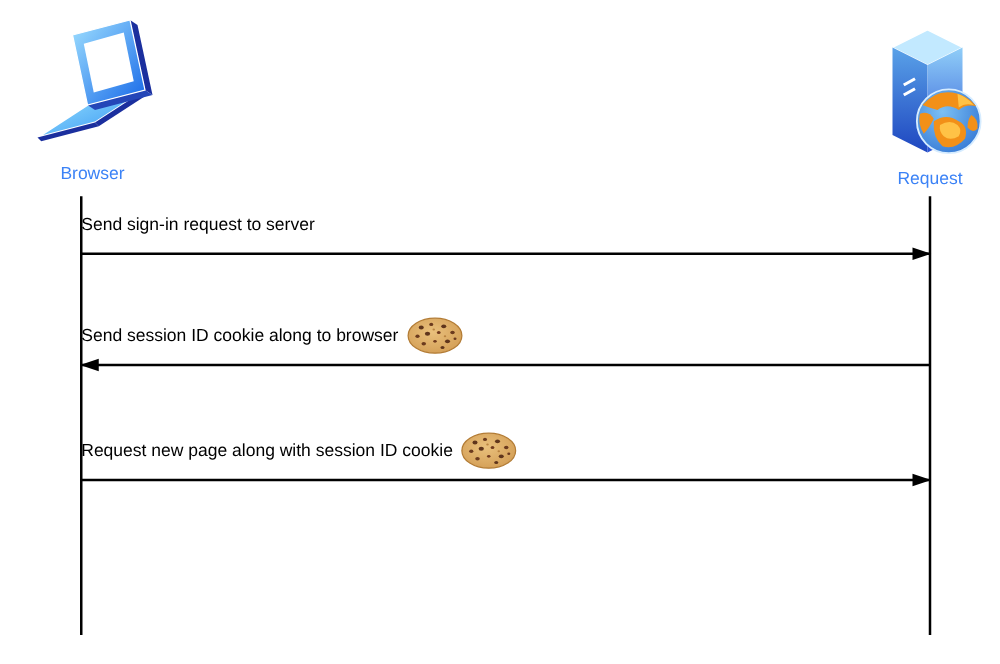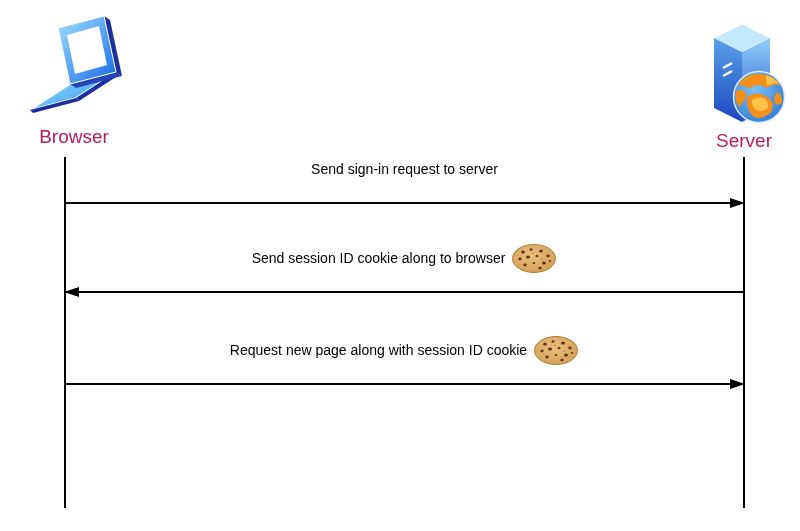--- a/index.html
+++ b/index.html
@@ -5,30 +5,30 @@
   html,body{margin:0;padding:0;background:#ffffff;}
   .canvas{
     position:relative;
     width:800px;height:531px;
     background:#ffffff;
     font-family:"Liberation Sans", sans-serif;
     color:#000;
     overflow:hidden;
   }
   .actor{position:absolute;text-align:center;}
-  .actor-label{font-size:19px;color:#be185d;margin-top:3px;line-height:16px;}
+  .actor-label{font-size:14px;color:#3b82f6;margin-top:3px;line-height:16px;}
   .lifeline{position:absolute;width:2px;background:#000;}
   .message{position:absolute;left:65px;width:679px;height:40px;}
   .msg-line{position:absolute;left:0;right:0;bottom:0;height:2px;background:#000;}
   .arrowhead{position:absolute;width:0;height:0;bottom:-4px;}
   .arrow-right{right:-1px;border-top:5px solid transparent;border-bottom:5px solid transparent;border-left:15px solid #000;}
   .arrow-left{left:-1px;border-top:5px solid transparent;border-bottom:5px solid transparent;border-right:15px solid #000;}
   .msg-label{
-    position:absolute;left:0;right:0;bottom:26px;
-    display:flex;justify-content:center;align-items:center;gap:6px;
+    position:absolute;left:0;right:0;bottom:16px;
+    display:flex;align-items:center;gap:6px;
     font-size:14px;line-height:17px;white-space:nowrap;
   }
   .cookie-svg{display:block;margin:-9px 0;}
 </style>
 </head>
 <body>
 
 <div class="canvas">
 
   <div class="actor" style="left:22px;top:12px;width:104px;">
@@ -84,21 +84,21 @@
       <path d="M23,56 L32,51 M23,64 L32,59" stroke="#ffffff" stroke-width="2.5" fill="none"></path>
 
       <circle cx="59" cy="85" r="25.5" fill="url(#ocean)" stroke="#d6ecff" stroke-width="1.5"></circle>
       <path d="M38,72 Q48,60 62,62 Q74,64 81,73 Q73,71 67,76 Q58,70 50,76 Q43,74 38,72 Z" fill="#f29018"></path>
       <path d="M66,63 Q74,66 79,72 Q72,70 67,74 Z" fill="#ffc246"></path>
       <path d="M36,79 Q43,76 47,83 Q43,91 39,95 Q34,87 36,79 Z" fill="#f29018"></path>
       <path d="M47,85 Q57,78 67,85 Q75,89 72,99 Q64,108 54,105 Q46,98 47,85 Z" fill="#f29018"></path>
       <path d="M52,88 Q60,83 66,88 Q70,92 67,97 Q60,101 55,97 Q51,93 52,88 Z" fill="#ffc246"></path>
       <path d="M77,80 Q83,83 82,91 Q78,95 74,90 Q74,84 77,80 Z" fill="#f29018"></path>
     </svg>
-    <div class="actor-label">Server</div>
+    <div class="actor-label">Request</div>
   </div>
 
   <div class="lifeline" style="left:64px;top:157px;height:351px;"></div>
   <div class="lifeline" style="left:743px;top:157px;height:351px;"></div>
 
   <div class="message" style="top:164px;">
     <div class="msg-label">
       <span>Send sign-in request to server</span>
     </div>
     <div class="msg-line"></div>

